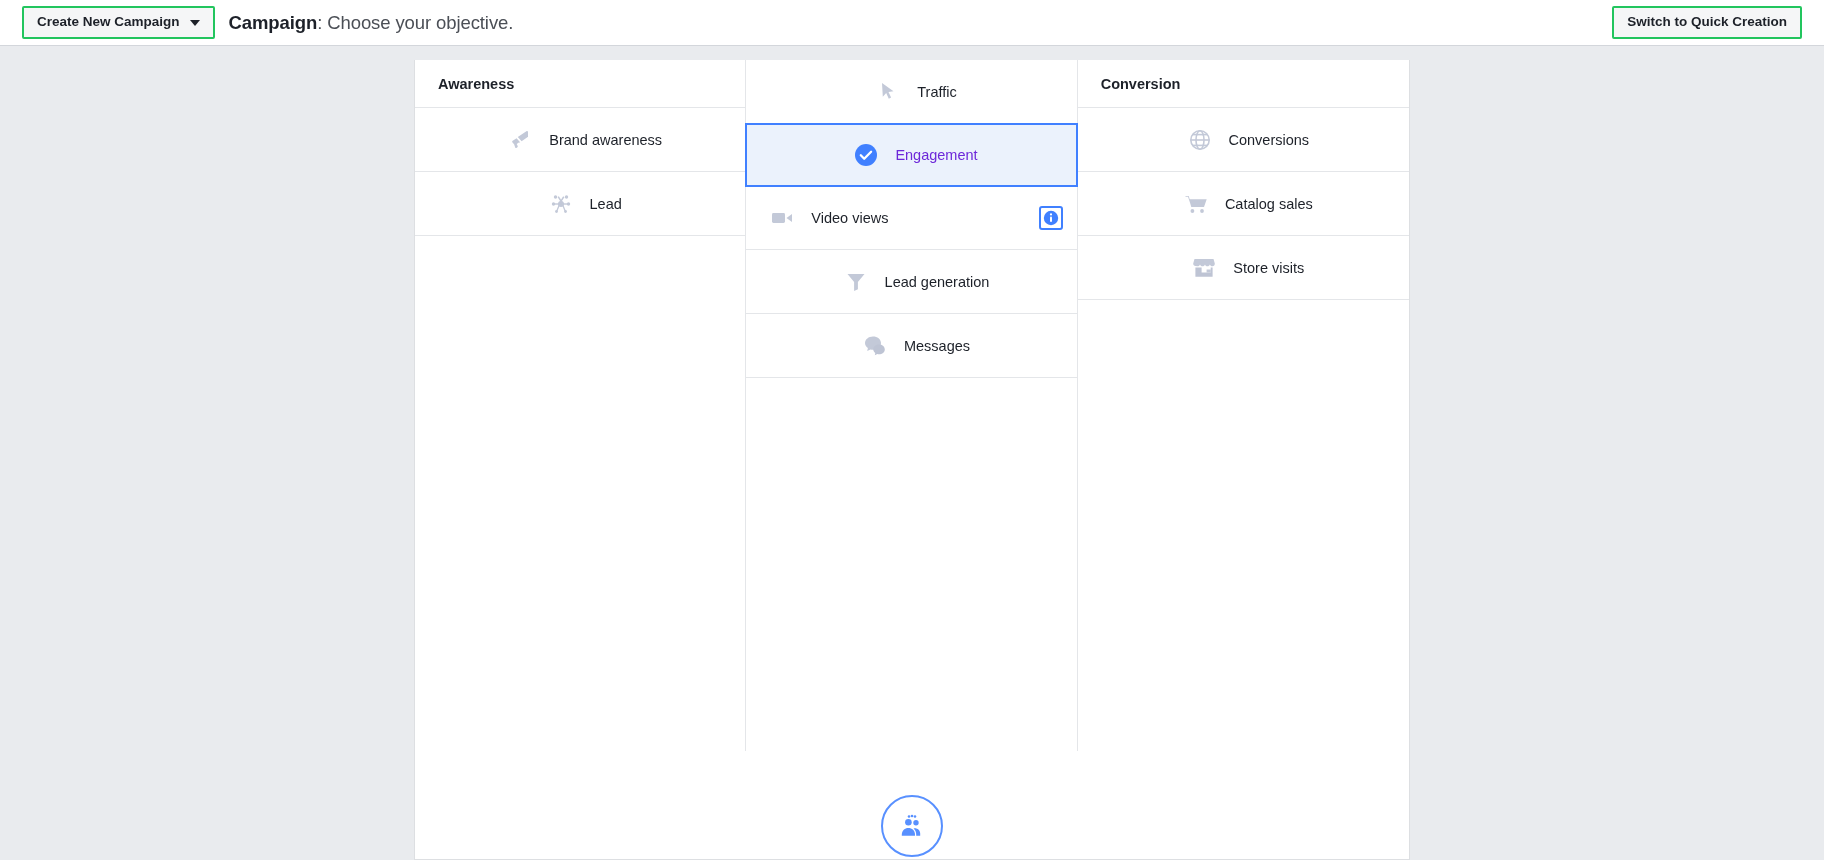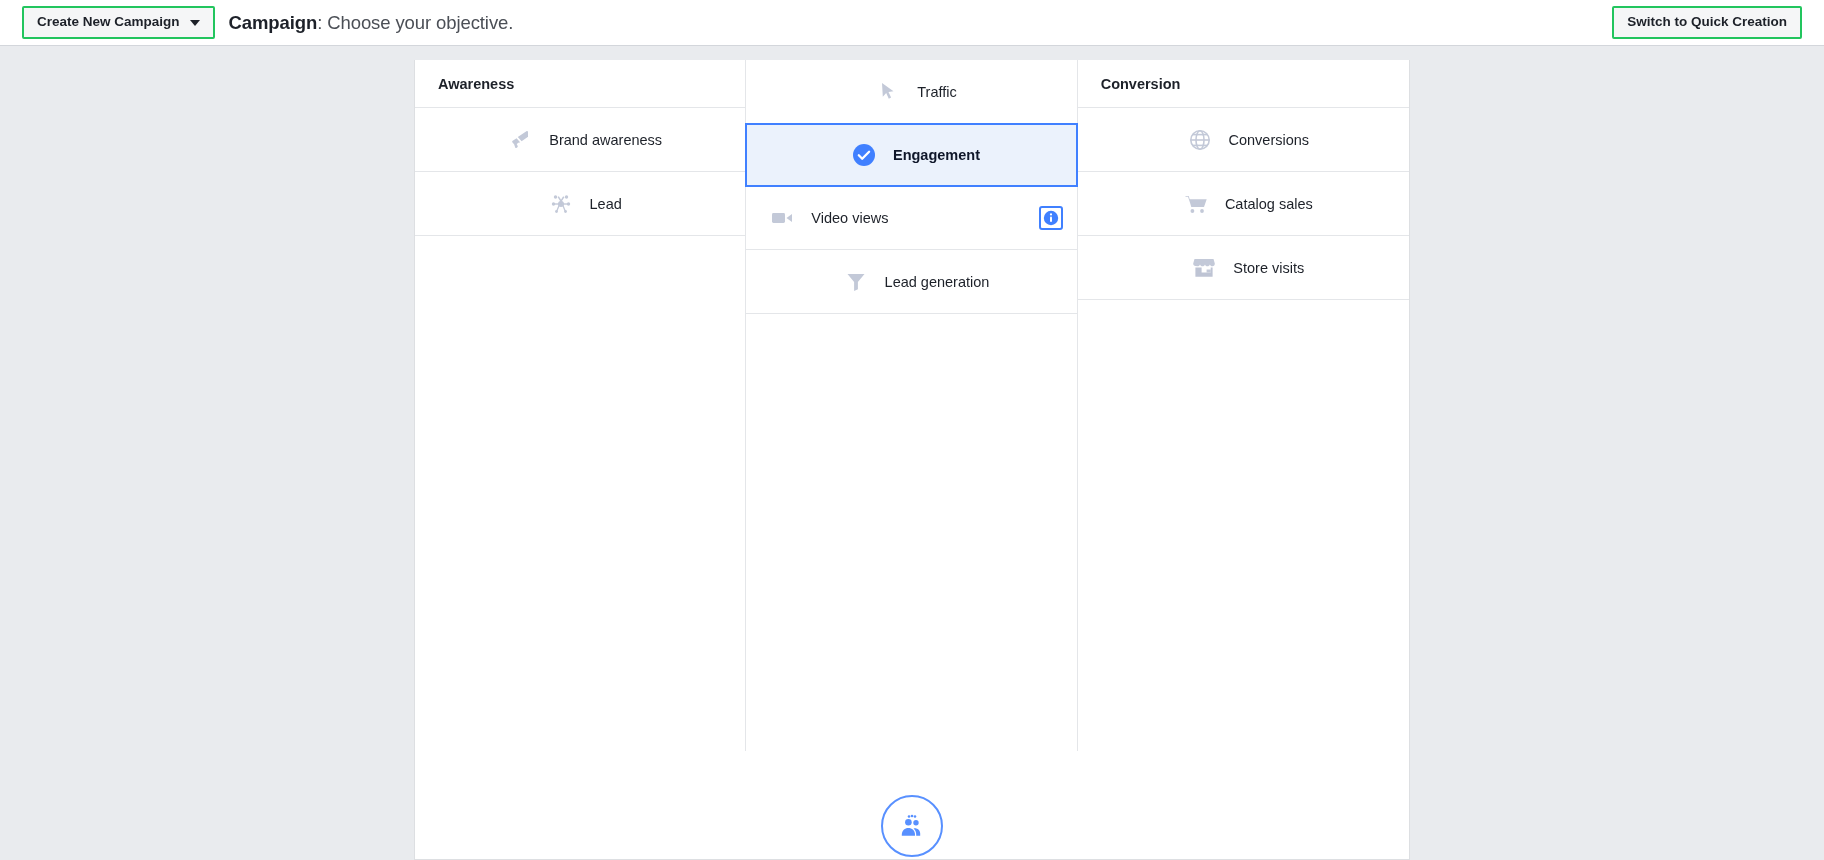--- a/index.html
+++ b/index.html
@@ -110,21 +110,21 @@
     color: #1d2129;
   }
   .opt.selected {
     background: #ebf2fc;
     border: 2px solid #4080ff;
     height: 64px;
     margin: -1px -1px -1px -1px;
     padding-left: 22px;
     z-index: 2;
   }
-  .opt.selected .lbl { color: #0f172a; font-weight: bold; }
+  .opt.selected .lbl { color: #6d28d9; }
 
   .info-badge {
     margin-left: auto;
     width: 24px; height: 24px;
     border: 2px solid #4080ff;
     border-radius: 3px;
     display: flex;
     align-items: center;
     justify-content: center;
     cursor: pointer;
@@ -250,20 +250,29 @@
 
         <div class="opt">
           <span class="ico">
             <svg width="24" height="24" viewBox="0 0 24 24">
                 <path class="gray" d="M3.5 4h17l-6.6 8.1v7.2l-3.8 1.8v-9z"></path>
               </svg>
           </span>
           <span class="lbl">Lead generation</span>
         </div>
 
+        <div class="opt">
+          <span class="ico">
+            <svg width="24" height="24" viewBox="0 0 24 24">
+              <path class="gray" d="M10 2.5c-4.4 0-8 2.9-8 6.5 0 2 1.1 3.8 2.9 5l-.7 3 3.3-1.6c.8.2 1.6.3 2.5.3 4.4 0 8-2.9 8-6.7S14.4 2.5 10 2.5z"></path>
+              <path class="gray2" d="M16 10.5c-3.2 0-5.8 2.1-5.8 4.8 0 1.5.8 2.8 2.1 3.7l-.5 2.3 2.5-1.2c.5.1 1.1.2 1.7.2 3.2 0 5.8-2.1 5.8-4.9s-2.6-4.9-5.8-4.9z"></path>
+            </svg>
+          </span>
+          <span class="lbl">Messages</span>
+        </div>
 
         <div class="filler" style="height:259px"></div>
       </div>
 
       <div class="col">
         <div class="col-head">Conversion</div>
 
         <div class="opt">
           <span class="ico">
             <svg width="24" height="24" viewBox="0 0 24 24" fill="none" stroke="#c3c9d8" stroke-width="1.6">

